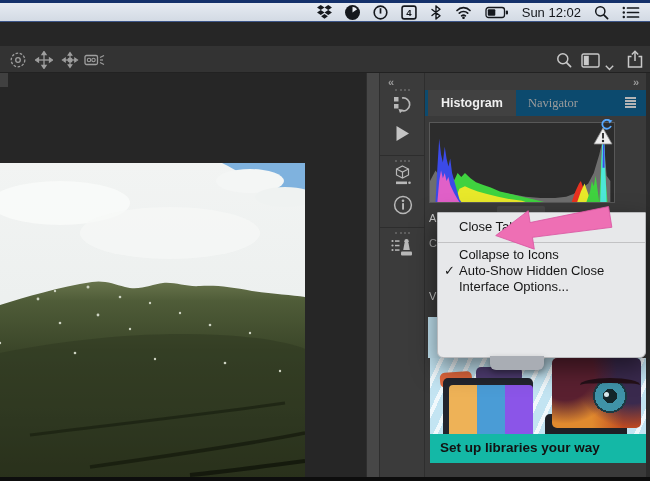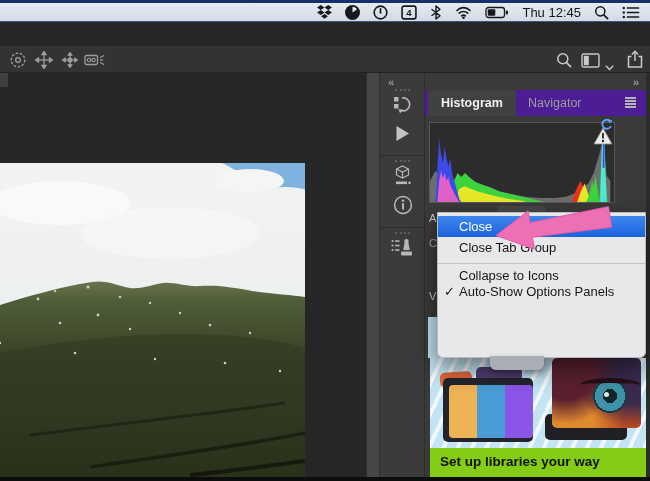--- a/index.html
+++ b/index.html
@@ -29,40 +29,40 @@
   .iconstrip { position:absolute; left:380px; top:73px; width:45px; height:404px; background:#3b3b3b; border-right:1px solid #2e2e2e; }
   .strip-sep { position:absolute; left:0; width:45px; height:1px; background:#2d2d2d; }
   .drag-dots { position:absolute; left:15px; width:15px; border-top:2px dotted #5e5e5e; }
   .strip-ic { position:absolute; left:13px; cursor:pointer; }
   .collapse-lbl { position:absolute; color:#9a9a9a; font-size:11px; font-weight:bold; letter-spacing:-1px; }
 
   .rightpanel { position:absolute; left:425px; top:73px; width:221px; height:404px; background:#3a3a3a; }
   .rightedge { position:absolute; left:646px; top:73px; width:4px; height:408px; background:#2c2c2c; }
 
   
-  .tabbar { position:absolute; left:0; top:17px; width:221px; height:26px; background:#4c1d95; }
+  .tabbar { position:absolute; left:0; top:17px; width:221px; height:26px; background:#0c4a6e; }
   .tab { position:absolute; top:0; height:26px; line-height:26px; padding:0 13px; font-size:12.5px; cursor:pointer; }
   .tab.active { background:#414141; color:#f0f0f0; font-weight:bold; }
   .tab.inactive { color:#9b9b9b; }
   .panelmenu { position:absolute; right:10px; top:7px; cursor:pointer; }
   .panelmenu div { width:11px; height:2px; background:#b5b5b5; margin-bottom:1px; }
   .histo-box { position:absolute; left:4px; top:49px; width:186px; height:81px; background:#2c2c2c; border:1px solid #585858; }
   .histo-box svg { display:block; width:100%; height:100%; }
   .histo-refresh { position:absolute; left:175px; top:44px; }
   .histo-warn { position:absolute; left:168px; top:54px; cursor:pointer; }
 
   .behind-frag { position:absolute; color:#c9c9c9; font-size:11px; }
   .blue-sliver { position:absolute; left:3px; top:244px; width:14px; height:41px; background:#bfe0ee; }
   .hidden-tab { position:absolute; left:72px; top:133px; width:48px; height:10px; background:#474747; border-radius:2px 2px 0 0; }
 
   
   .promo { position:absolute; left:5px; top:285px; width:216px; height:90px; background:#c3e4f2; overflow:hidden;
     background-image:repeating-linear-gradient(115deg, rgba(255,255,255,0) 0 9px, rgba(255,255,255,.75) 9px 13px); }
   .card { position:absolute; border-radius:5px; }
-  .promo-caption { position:absolute; left:5px; top:375px; width:216px; height:29px; background:#84cc16; }
+  .promo-caption { position:absolute; left:5px; top:361px; width:216px; height:29px; background:#14b8a6; }
   .promo-caption span { position:absolute; left:10px; top:6px; font-size:13.5px; font-weight:bold; color:#121212; }
   .bottomstrip { position:absolute; left:0; top:477px; width:650px; height:4px; background:#0d0d0d; }
 
   
   .ctxmenu { position:absolute; left:437px; top:212px; width:209px; height:146px; background:#e7e8ea;
     border:1px solid #b9babd; border-radius:1px 1px 6px 6px; box-shadow:0 10px 24px rgba(0,0,0,.5); z-index:50; padding-top:3px; }
   .menu-item { position:relative; height:21px; line-height:21px; font-size:13px; color:#161616; padding-left:21px; cursor:pointer; white-space:nowrap; }
   .menu-item.compact { height:16px; line-height:16px; }
   .menu-item.highlighted { background:linear-gradient(#3d87ef,#1c63dd); color:#ffffff; }
   .menu-item .check { position:absolute; left:6px; width:14px; }
@@ -122,21 +122,21 @@
         <circle cx="8" cy="12.8" r="1.3" fill="#15181d"></circle>
         </svg>
     </span>
     <span class="mb-ic">
       <svg width="24" height="13" viewBox="0 0 24 13">
           <rect x="1" y="1.5" width="18.5" height="10" rx="2.5" fill="none" stroke="#15181d" stroke-width="1.3"></rect>
         <rect x="2.8" y="3.3" width="7.5" height="6.4" rx="1" fill="#15181d"></rect>
         <rect x="20.8" y="4.5" width="2.2" height="4" rx="1" fill="#15181d"></rect>
         </svg>
     </span>
-    <span class="mb-text">Thu 12:45</span>
+    <span class="mb-text">Sun 12:02</span>
     <span class="mb-ic">
       <svg width="15" height="15" viewBox="0 0 15 15">
           <circle cx="6.3" cy="6.3" r="4.6" fill="none" stroke="#15181d" stroke-width="1.5"></circle>
         <line x1="9.8" y1="9.8" x2="13.6" y2="13.6" stroke="#15181d" stroke-width="1.7" stroke-linecap="round"></line>
         </svg>
     </span>
     <span class="mb-ic">
       <svg width="18" height="13" viewBox="0 0 18 13">
           <g stroke="#15181d" stroke-width="1.7" stroke-linecap="round">
         <line x1="5.5" y1="2" x2="16.5" y2="2"></line>
@@ -327,21 +327,21 @@
         <rect x="10" y="13.5" width="11" height="4" rx="1"></rect>
           </g>
         </svg>
     </span>
   </div>
 
   <div class="rightpanel">
     <span class="collapse-lbl" style="right:8px;top:3px;left:auto;">»</span>
     <div class="tabbar">
       <span class="tab active" style="left:3px;">Histogram</span>
-      <span class="tab inactive" style="left:90px;">Navigator</span>
+      <span class="tab inactive" style="left:90px;font-family:Liberation Serif, serif;">Navigator</span>
       <span class="panelmenu">
           <div></div>
           <div></div>
           <div></div>
           <div></div>
         </span>
     </div>
     <div class="histo-box">
       <svg id="histogram-svg" viewBox="0 0 100 60" preserveAspectRatio="none">
           <polygon points="0,60 0,44 3,36 5,40 8,34 11,40 14,44 20,46 28,49 36,52 44,54 52,56 60,57 68,57 74,56 78,54 82,50 86,46 89,38 92,24 94,12 95,22 96,40 98,44 98,60" fill="#6e6e6e"></polygon>
@@ -397,24 +397,24 @@
     </div>
     <div class="promo-caption">
       <span>Set up libraries your way</span>
     </div>
   </div>
   <div class="rightedge"></div>
   <div class="bottomstrip"></div>
 
   <div class="ctxmenu" id="ctxmenu">
     <div class="menu-tab"></div>
-  <div class="menu-item highlighted"><span>Close</span></div>
       <div class="menu-item"><span>Close Tab Group</span></div>
       <div class="menu-separator"></div>
       <div class="menu-item compact"><span>Collapse to Icons</span></div>
-      <div class="menu-item compact"><span class="check">✓</span><span>Auto-Show Options Panels</span></div>
+      <div class="menu-item compact"><span class="check">✓</span><span>Auto-Show Hidden Close</span></div>
+      <div class="menu-item compact"><span>Interface Options...</span></div>
     </div>
 
   <svg class="pink-arrow" width="122" height="47" viewBox="0 0 122 47">
     <polygon points="3,23.5 39,4 39,16 119,12.5 119,33.5 39,31 39,43" fill="#ee6fb4" stroke="#d957a2" stroke-width="0.8"></polygon>
   </svg>
 
 </div>
 
 </body></html>

